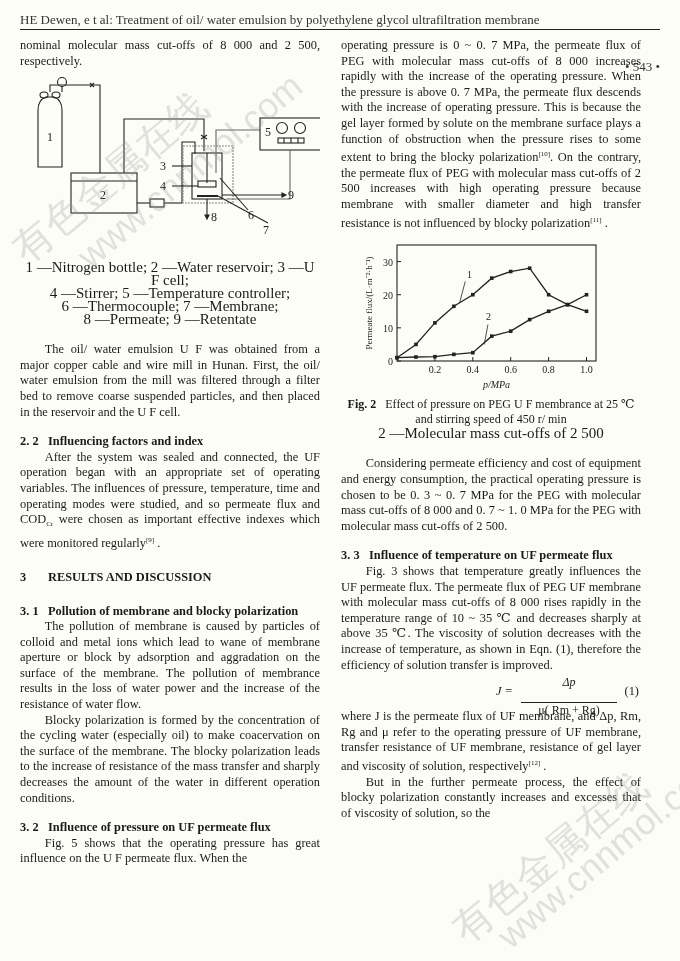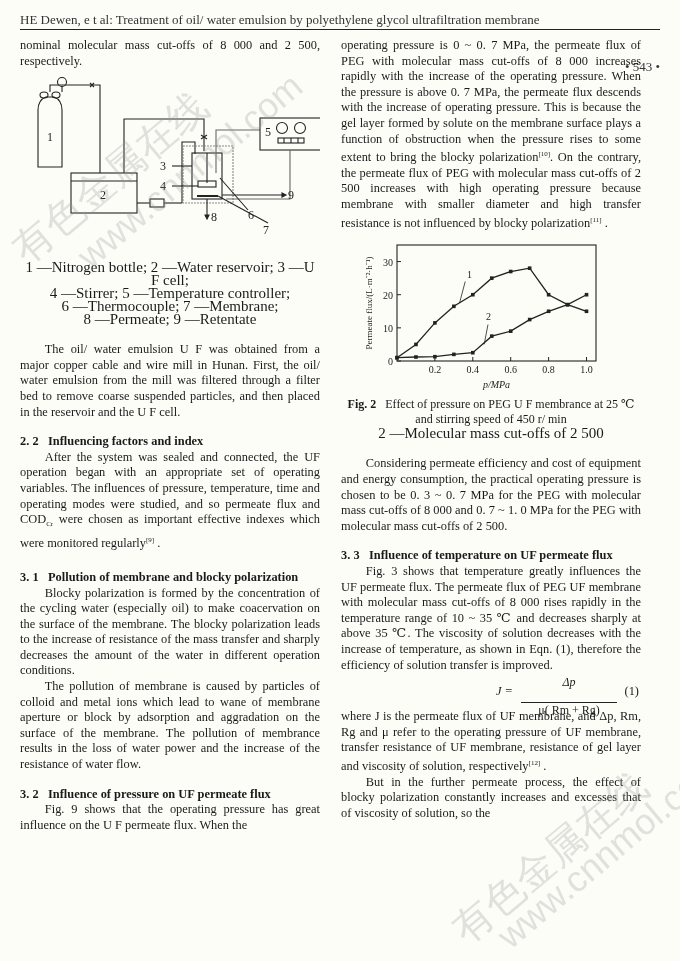--- a/index.html
+++ b/index.html
@@ -108,27 +108,28 @@
   <p class="capsm">1 —Nitrogen bottle; 2 —Water reservoir; 3 —U F cell;</p>
   <p class="capsm">4 —Stirrer; 5 —Temperature controller;</p>
   <p class="capsm">6 —Thermocouple; 7 —Membrane;</p>
   <p class="capsm">8 —Permeate; 9 —Retentate</p>
 
   <p class="ind" style="margin-top:16px;">The oil/ water emulsion U F was obtained from a major copper cable and wire mill in Hunan. First, the oil/ water emulsion from the mill was filtered through a filter bed to remove coarse suspended particles, and then placed in the reservoir and the U F cell.</p>
 
   <div class="sec" style="margin-top:14px;"><span class="num">2. 2</span><span>Influencing factors and index</span></div>
   <p class="ind"><span>After the system was sealed and connected, the UF operation began with an appropriate set of operating variables. The influences of pressure, temperature, time and operating modes were studied, and so permeate flux and COD</span><sub style="font-size:7px;">Cr</sub><span> were chosen as important effective indexes which were monitored regularly</span><span class="sup">[9]</span> .</p>
 
+  <div class="sec" style="margin-top:18px;"><span class="num">3</span><span>RESULTS AND DISCUSSION</span></div>
 
   <div class="sec" style="margin-top:18px;"><span class="num">3. 1</span><span>Pollution of membrane and blocky polarization</span></div>
+  <p class="ind">The pollution of membrane is caused by particles of colloid and metal ions which lead to wane of membrane aperture or block by adsorption and aggradation on the surface of the membrane. The pollution of membrance results in the loss of water power and the increase of the resistance of water flow.</p>
   <p class="ind">Blocky polarization is formed by the concentration of the cycling water (especially oil) to make coacervation on the surface of the membrane. The blocky polarization leads to the increase of resistance of the mass transfer and sharply decreases the amount of the water in different operation conditions.</p>
-  <p class="ind">The pollution of membrane is caused by particles of colloid and metal ions which lead to wane of membrane aperture or block by adsorption and aggradation on the surface of the membrane. The pollution of membrance results in the loss of water power and the increase of the resistance of water flow.</p>
 
   <div class="sec" style="margin-top:14px;"><span class="num">3. 2</span><span>Influence of pressure on UF permeate flux</span></div>
-  <p class="ind">Fig. 9 shows that the operating pressure has great influence on the U F permeate flux. When the</p>
+  <p class="ind">Fig. 5 shows that the operating pressure has great influence on the U F permeate flux. When the</p>
 </div>
 
 <div class="col colR">
   <p><span>operating pressure is 0 ~ 0. 7 MPa, the permeate flux of PEG with molecular mass cut-offs of 8 000 increases rapidly with the increase of the operating pressure. When the pressure is above 0. 7 MPa, the permeate flux descends with the increase of operating pressure. This is because the gel layer formed by solute on the membrane surface plays a function of obstruction when the pressure rises to some extent to bring the blocky polarization</span><span class="sup">[10]</span><span>. On the contrary, the permeate flux of PEG with molecular mass cut-offs of 2 500 increases with high operating pressure because membrane with smaller diameter and high transfer resistance is not influenced by blocky polarization</span><span class="sup">[11]</span> .</p>
 
   <div class="figbox" style="height:150px;margin-top:10px;">
     <svg id="chart" width="300" height="150" viewBox="0 0 300 150">
       <g id="chart-axes">
           <rect x="56" y="4" width="199" height="116" fill="none" stroke="#222" stroke-width="1.1"></rect>
           <line x1="93.9047619047619" y1="120" x2="93.9047619047619" y2="116" stroke="#222"></line>

